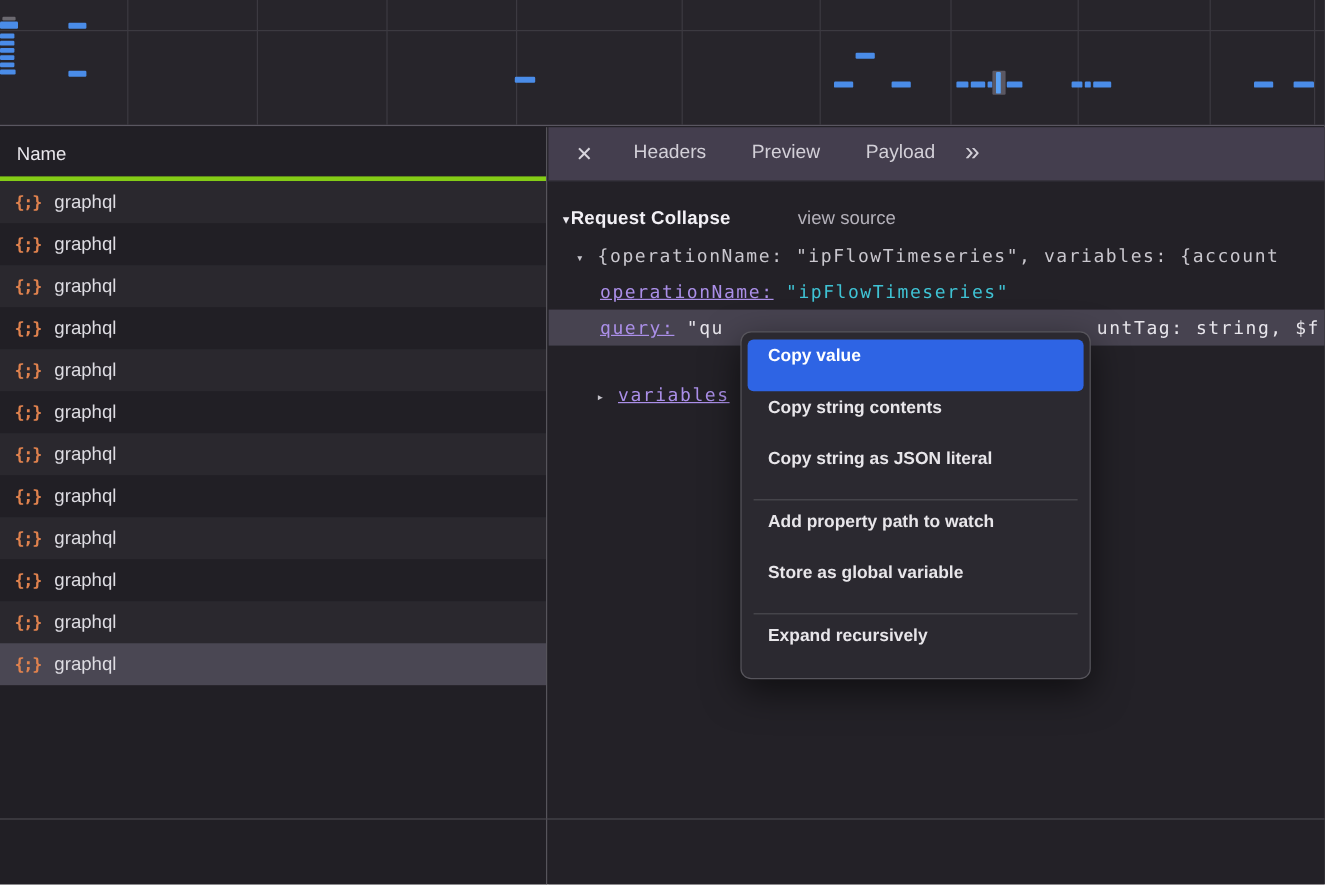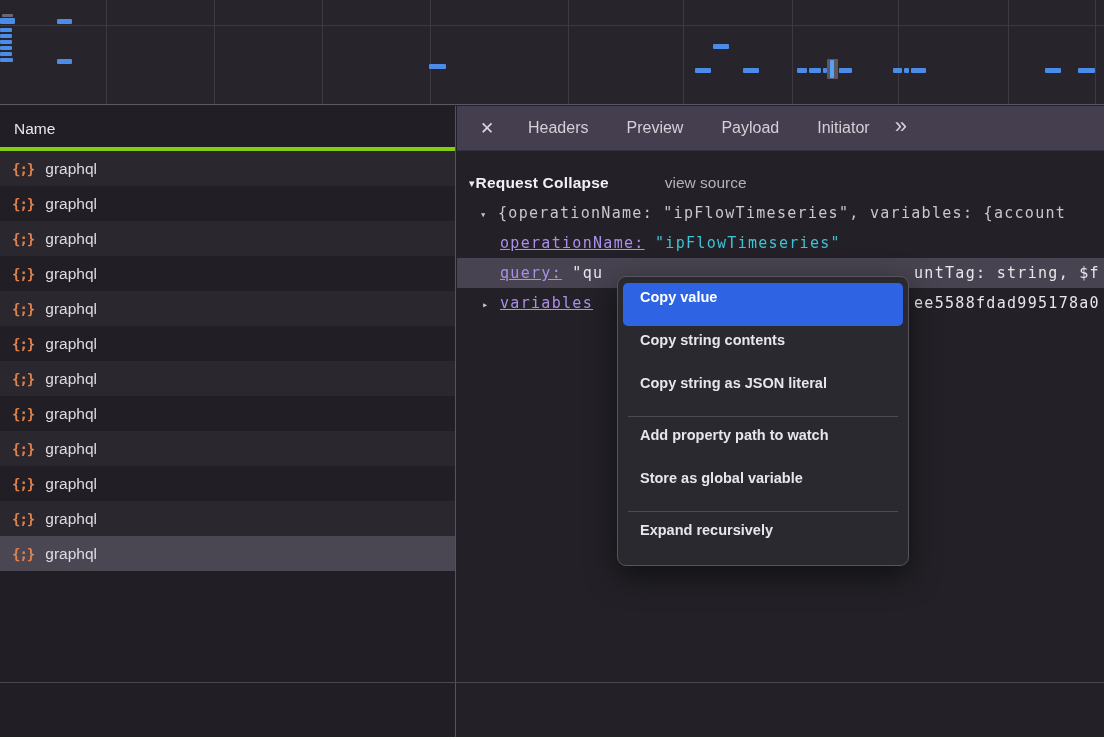--- a/index.html
+++ b/index.html
@@ -52,21 +52,21 @@
   .pl-title .vs { color:#b4b1ba; font-size:15.5px; margin-left:56px; }
 
   .tree { font-family:"DejaVu Sans Mono",monospace; font-size:15px;
           letter-spacing:1.3px; color:#e8e6ec; }
   .tl { height:30px; line-height:30px; position:relative; white-space:nowrap; }
   .tri-sm { font-size:10.5px; color:#c6c4cb; letter-spacing:0;
             display:inline-block; width:18px; }
   .l1 { padding-left:23px; color:#c9c7ce; }
   .l2 { padding-left:43px; }
   .l3 { padding-left:43px; background:#474350; }
-  .l4 { padding-left:25px; }
+  .l4 { padding-left:40px;margin-top:26px; }
   .key   { color:#ab8fe8;text-decoration:underline; }
   .str   { color:#3fc3d4; }
   .plain { color:#e8e6ec; }
   .rseg  { position:absolute; left:457px; top:0;text-align:center; }
 
   .divider-h { position:absolute; left:0; right:0; top:682px; height:1px;
                background:#4a484f; z-index:5; }
 
   
   .ctx { position:absolute; left:617px; top:276px; width:292px;
@@ -177,21 +177,20 @@
     </div>
       </div>
   </div>
 
   <div class="right-panel">
     <div class="tabbar">
       <span class="close-x">✕</span>
       <span class="tab">Headers</span>
       <span class="tab">Preview</span>
       <span class="tab">Payload</span>
-      <span class="tab">Initiator</span>
       <span class="chev">»</span>
     </div>
 
     <div class="payload">
       <div class="pl-title">
         <span class="tri">▾</span>
         <b>Request Collapse</b>
         <span class="vs">view source</span>
       </div>
 
@@ -203,21 +202,20 @@
           <span class="key">operationName:</span>
           <span class="str">"ipFlowTimeseries"</span>
         </div>
         <div class="tl l3">
           <span class="key">query:</span>
           <span class="plain">"qu</span>
           <span class="plain rseg">untTag: string, $f</span>
         </div>
         <div class="tl l4">
           <span class="tri-sm">▸</span><span class="key">variables</span>
-          <span class="plain rseg">ee5588fdad995178a0</span>
         </div>
       </div>
     </div>
   </div>
 
   <div class="divider-h"></div>
 
   <div class="ctx">
     <div class="mi hl">Copy value</div>
     <div class="mi">Copy string contents</div>

